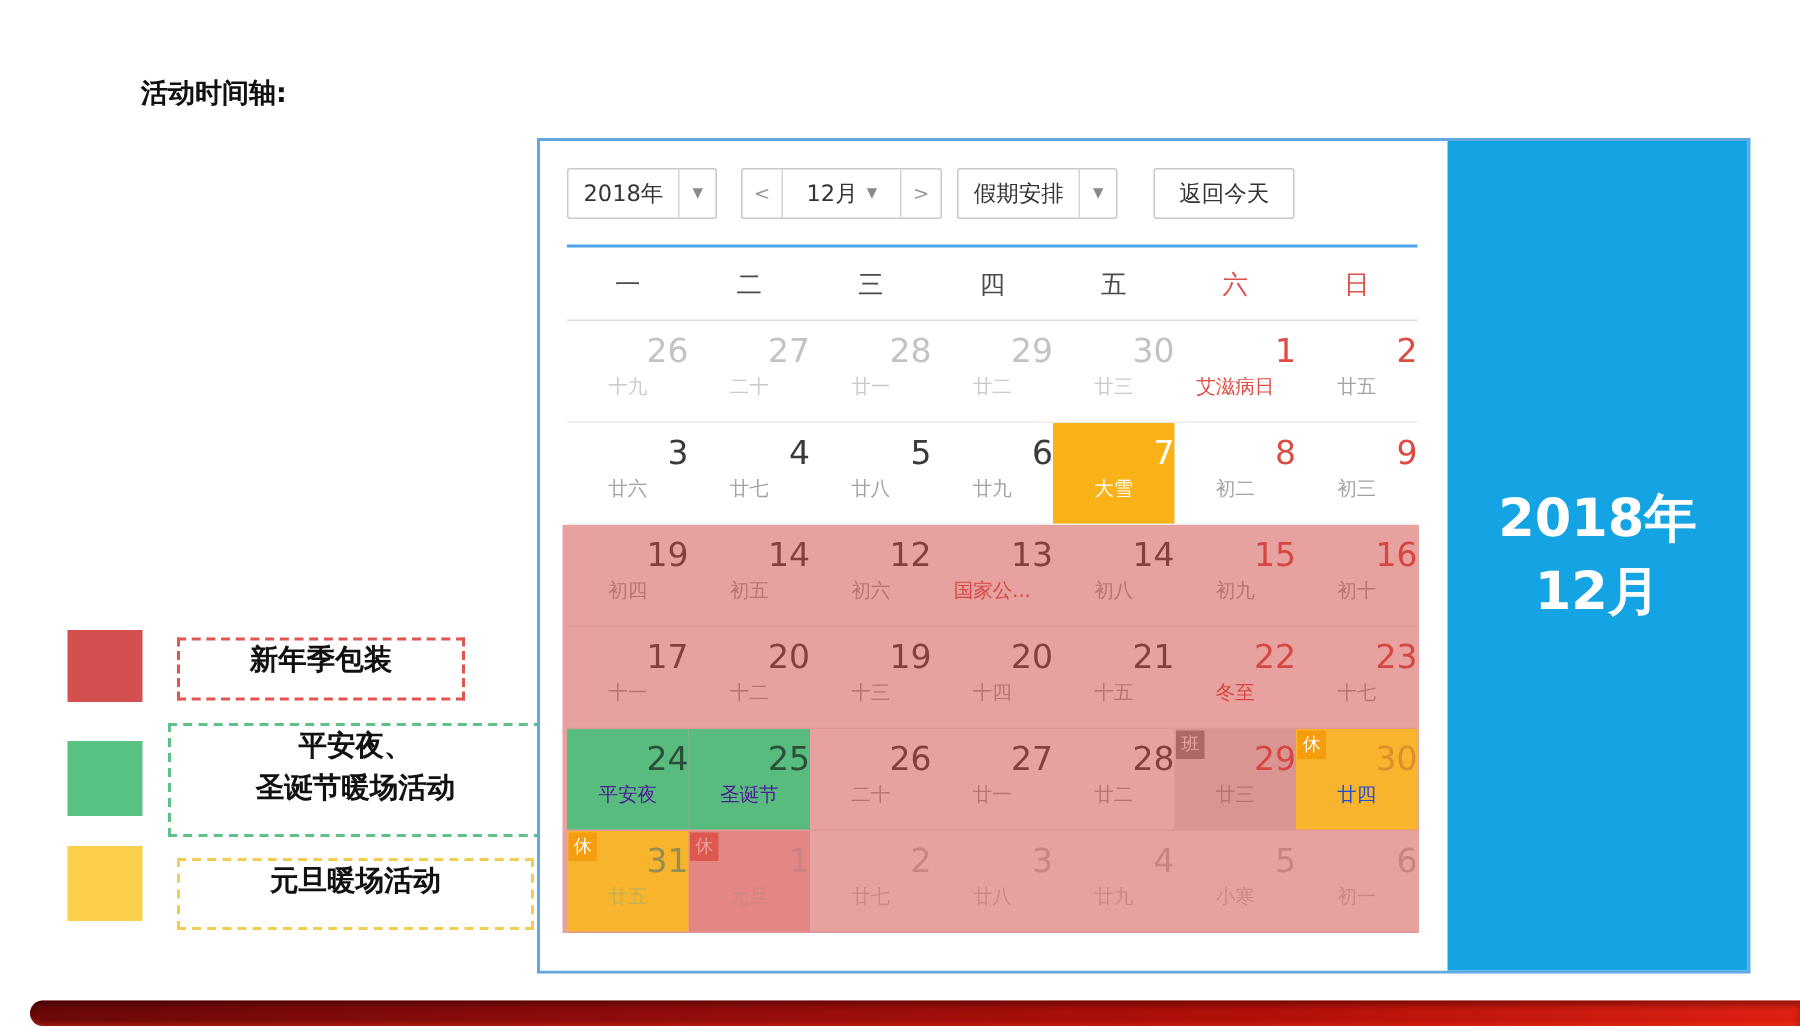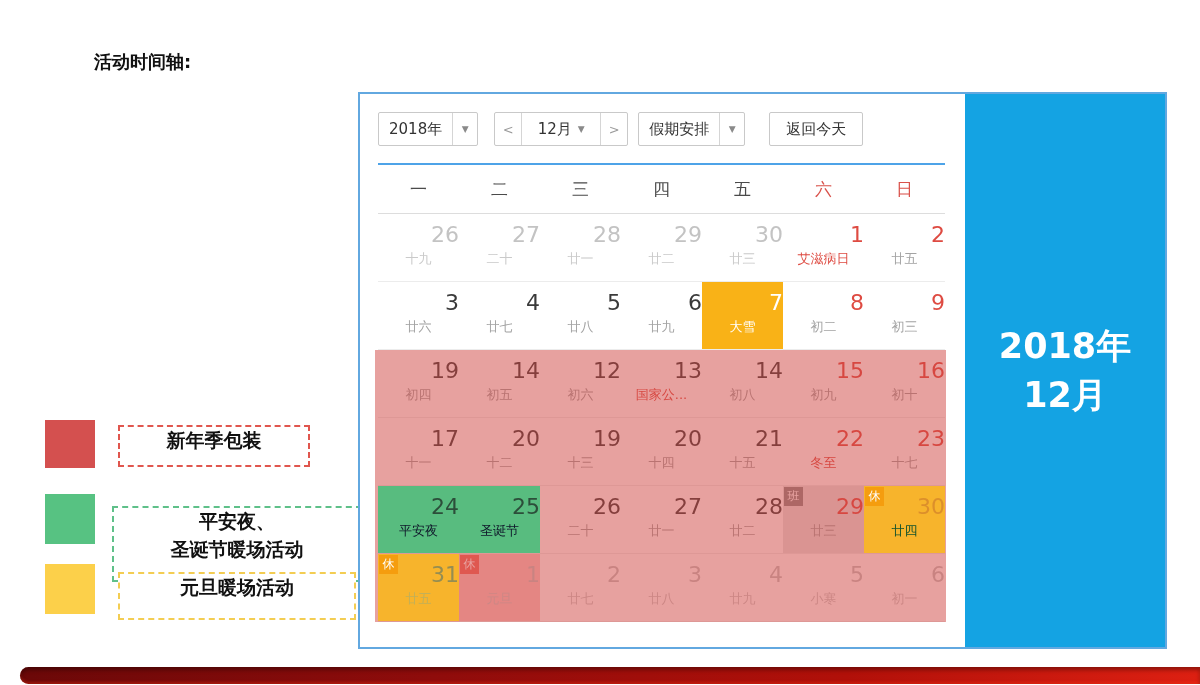--- a/index.html
+++ b/index.html
@@ -11,21 +11,21 @@
 
   
   .legend-square{position:absolute;width:50px;}
   .sq-red{left:45px;top:420px;height:48px;}
   .sq-green{left:45px;top:494px;height:50px;}
   .sq-yellow{left:45px;top:564px;height:50px;}
   .legend-box{position:absolute;background:#fff;display:flex;flex-direction:column;
               align-items:center;justify-content:flex-start;font-weight:bold;color:#111;
               font-size:19px;line-height:1.45;text-align:center;}
   .box-red{left:118px;top:425px;width:188px;height:38px;border:2px dashed #e0564e;}
-  .box-green{left:112px;top:506px;width:246px;height:72px;border:2px dashed #5fc089;}
+  .box-green{left:112px;top:482px;width:246px;height:72px;border:2px dashed #5fc089;}
   .box-yellow{left:118px;top:572px;width:234px;height:44px;border:2px dashed #f3cd52;}
 
   
   .widget{position:absolute;left:358px;top:92px;width:805px;height:553px;
           border:2px solid #62a8e0;background:#fff;}
   .cal-pane{position:absolute;left:0;top:0;width:605px;height:100%;background:#fff;}
   .side-panel{position:absolute;right:0;top:0;width:200px;height:100%;
               display:flex;flex-direction:column;align-items:center;justify-content:center;
               color:#fff;font-size:35px;font-weight:bold;line-height:1.4;}
 
@@ -58,23 +58,23 @@
   .lunar{font-size:13px;line-height:19px;color:#a3a3a3;white-space:nowrap;overflow:hidden;
          text-overflow:ellipsis;padding:0 2px;}
   .t-prev .num,.t-next .num{color:#c3c3c3;}
   .t-prev .lunar,.t-next .lunar{color:#cacaca;}
   .t-red .num{color:#de4b42;}
   .t-redl .num,.t-redl .lunar{color:#de4b42;}
   .t-fest .lunar{color:#de4b42;}
   .t-today{background:#f9b217;}
   .t-today .num,.t-today .lunar{color:#ffffff;}
   .t-green{background:#58bc7f;position:relative;z-index:4;}
-  .t-green .num{color:#2c4e3a;} .t-green .lunar{color:#0f172a;}
+  .t-green .num{color:#2c4e3a;} .t-green .lunar{color:#4c1d95;}
   .t-y30,.t-y31{background:#f7b42c;position:relative;z-index:4;}
-  .t-y30 .num{color:#dc8f2b;} .t-y30 .lunar{color:#14532d;}
+  .t-y30 .num{color:#dc8f2b;} .t-y30 .lunar{color:#1d4ed8;}
   .t-y31 .num{color:#958d52;} .t-y31 .lunar{color:#c2b058;}
   .t-work{background:#e4e4e4;}
   .t-work .num{color:#de4b42;}
   .t-nexthol{background:#f9c9c6;}
   .badge{position:absolute;left:1px;top:1px;width:19px;height:19px;line-height:19px;
          font-size:12px;color:#fff;text-align:center;}
   .b-rest{background:#f59d0e;}
   .b-rest-red{background:#ee6d61;}
   .b-work{background:#8a8a8a;}
   .red-band{position:absolute;left:-3px;right:-1px;top:185px;height:272px;

